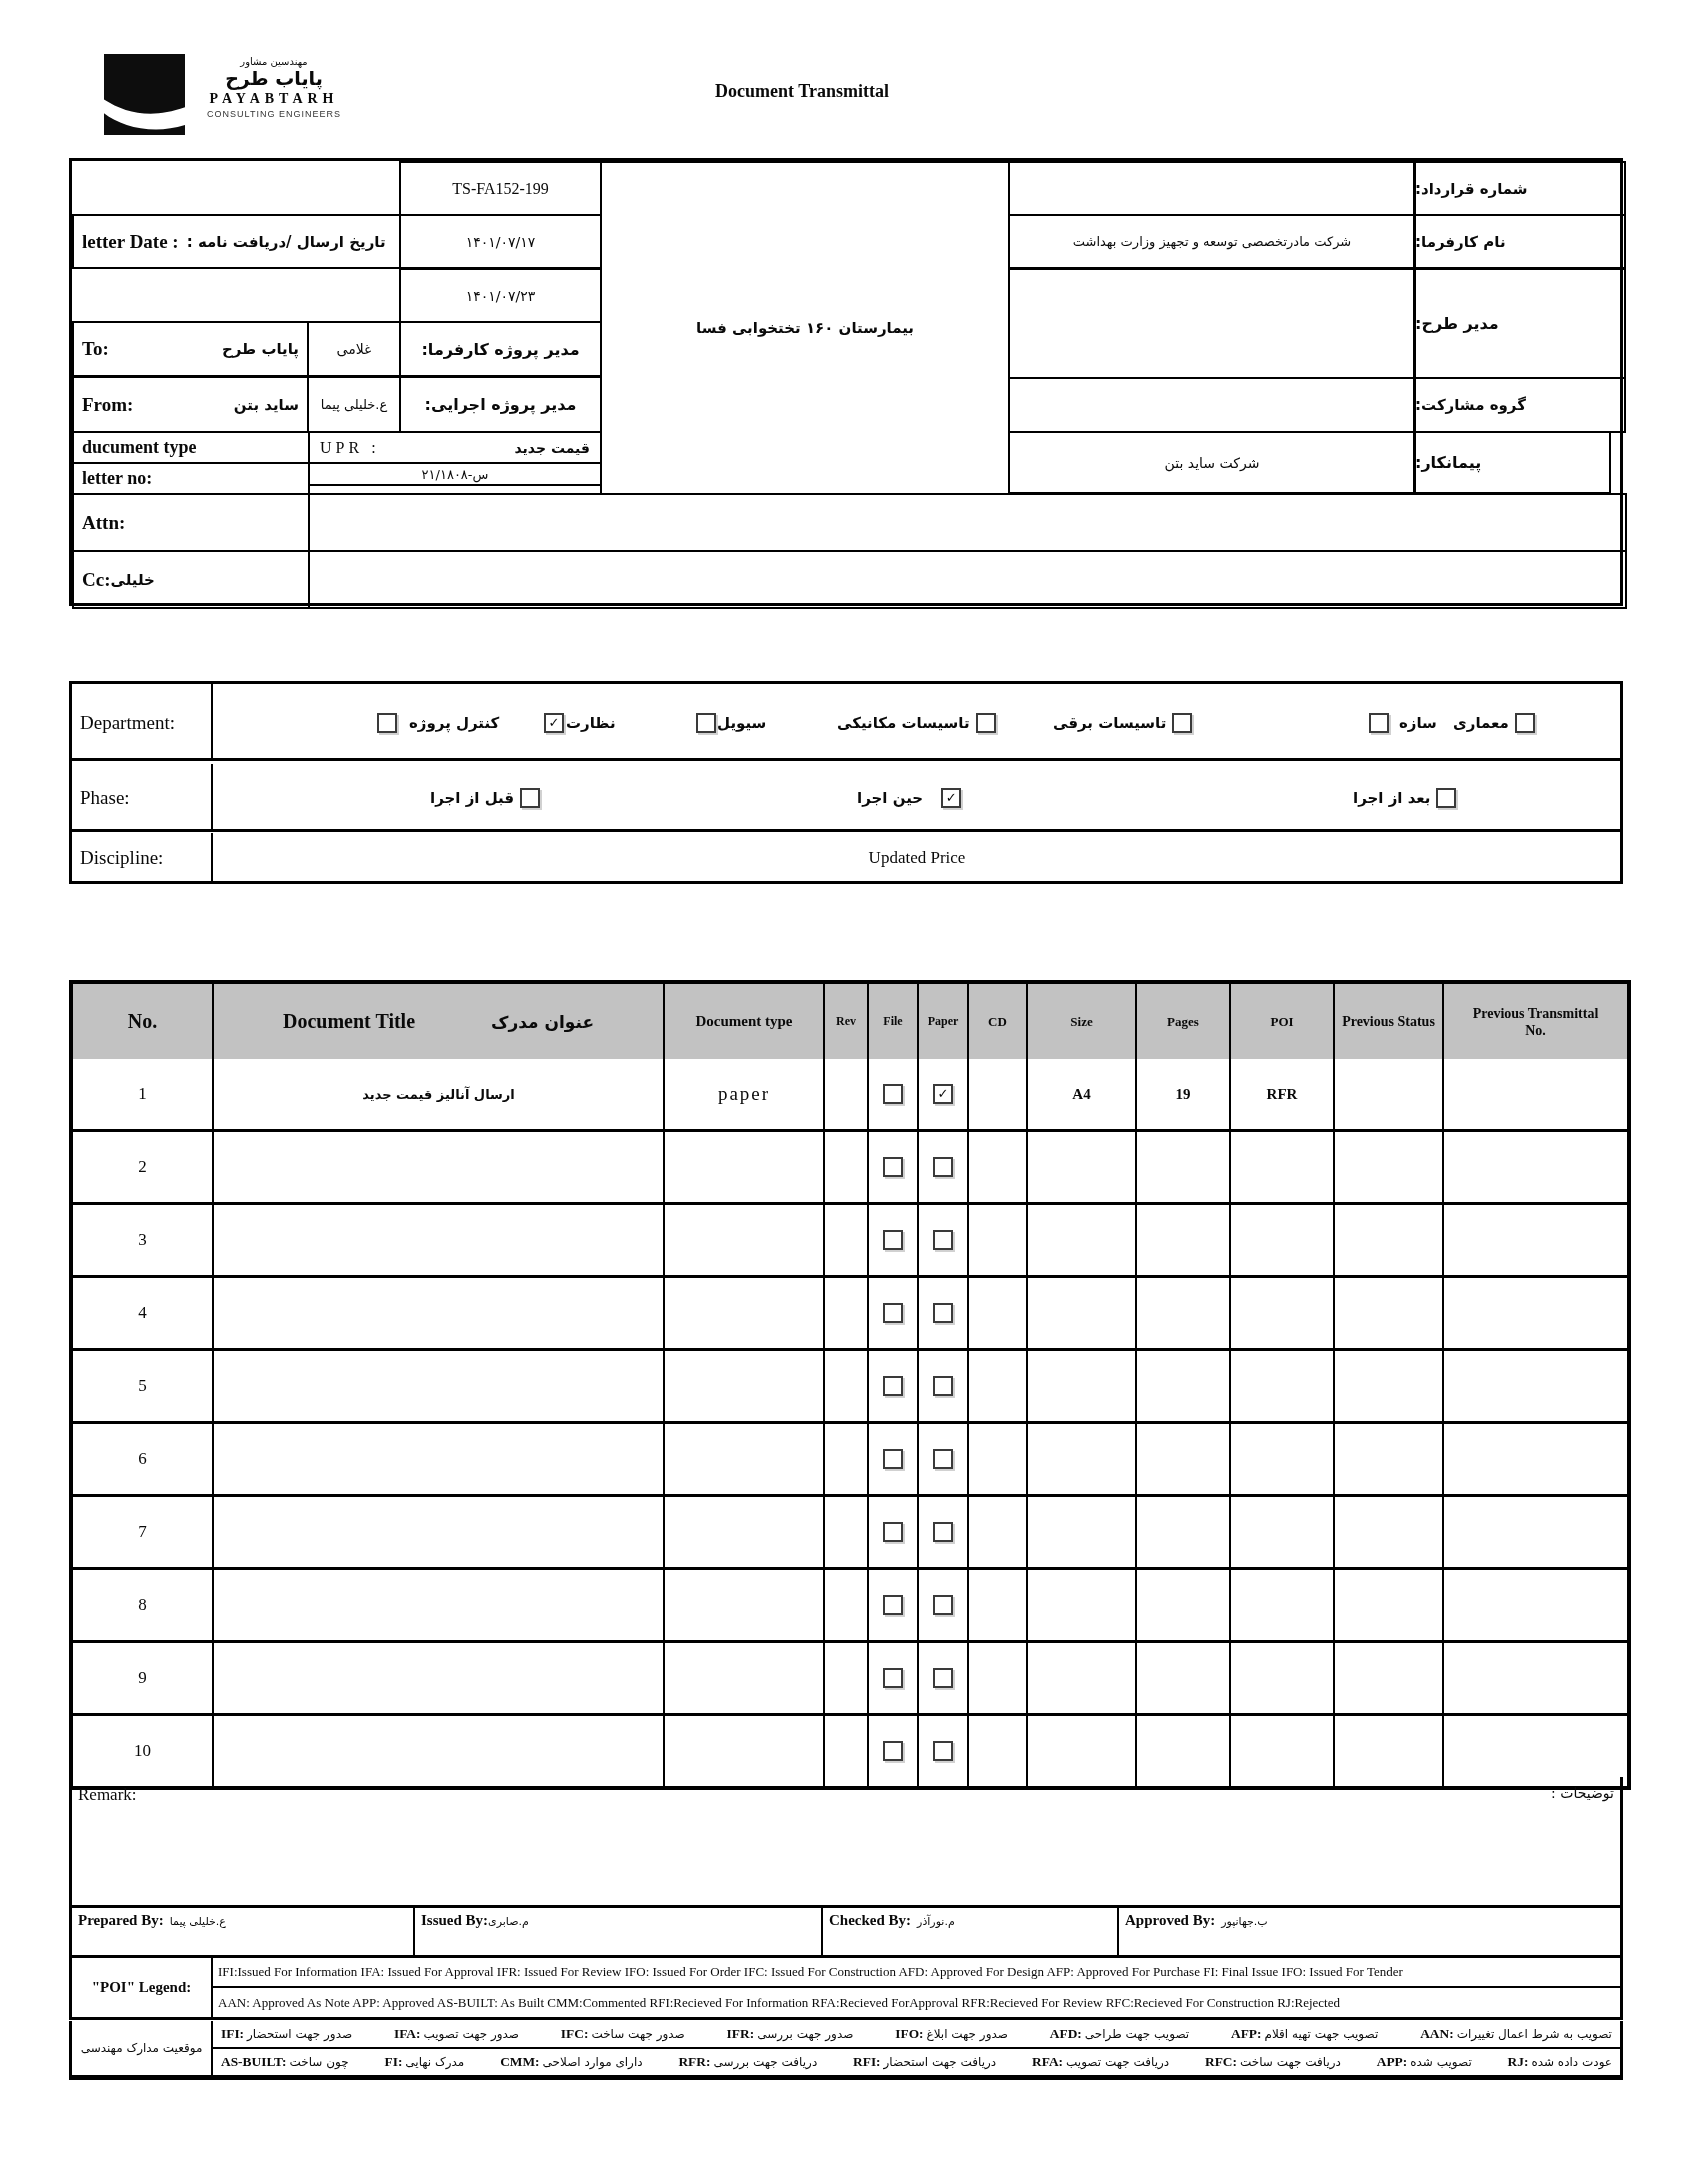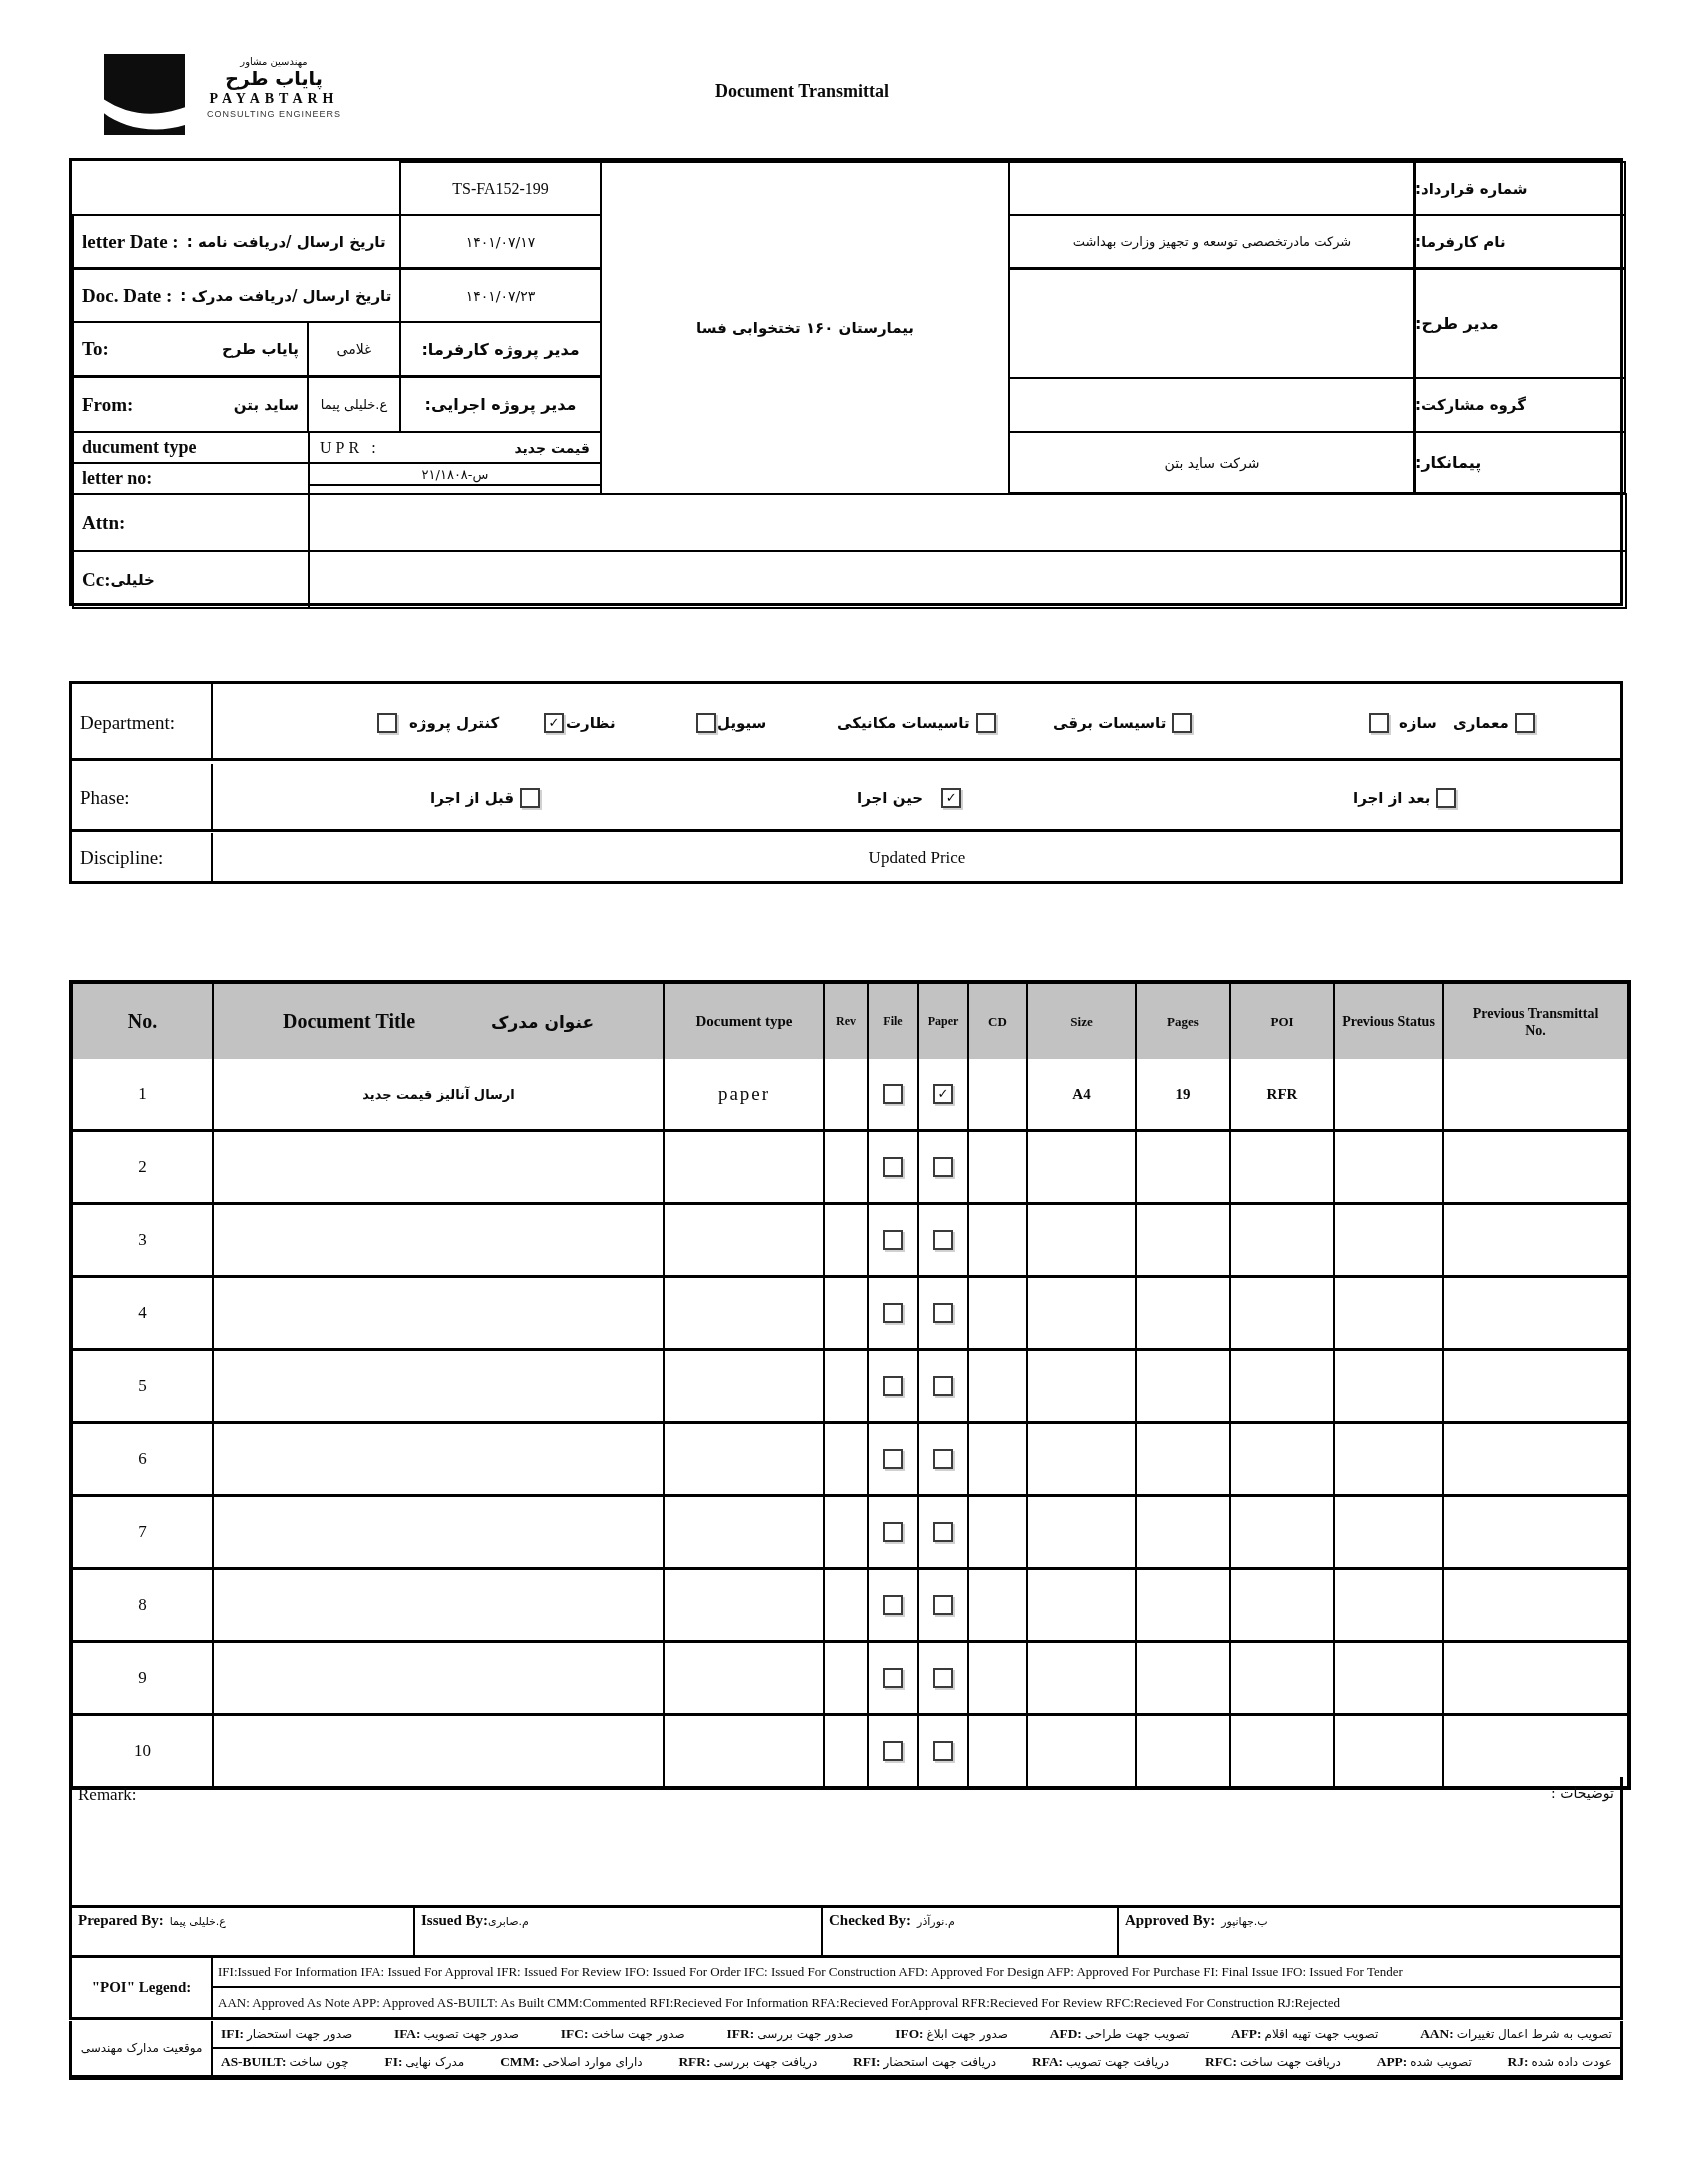--- a/index.html
+++ b/index.html
@@ -57,24 +57,20 @@
 <div class="abs" style="left:69px;top:158px;width:1554px;height:448px;border:3px solid #000;">
 
   <div class="cell cc" style="left:327px;top:0;width:203px;height:55px;font-size:16px;">TS-FA152-199</div>
 
   <div class="cell cl" style="left:0;top:53px;width:329px;height:55px;gap:8px;">
     <span class="ser b" style="font-size:19px;">letter Date :</span>
     <span class="fa b" style="font-size:15px;">تاریخ ارسال /دریافت نامه :</span>
   </div>
   <div class="cell cc fa" style="left:327px;top:53px;width:203px;height:55px;font-size:14px;">۱۴۰۱/۰۷/۱۷</div>
 
-  <div class="cell cl" style="left:0;top:107px;width:329px;height:55px;gap:8px;">
-    <span class="ser b" style="font-size:19px;">Doc. Date :</span>
-    <span class="fa b" style="font-size:15px;">تاریخ ارسال /دریافت مدرک :</span>
-  </div>
   <div class="cell cc fa" style="left:327px;top:107px;width:203px;height:55px;font-size:14px;">۱۴۰۱/۰۷/۲۳</div>
 
   <div class="cell" style="left:0;top:160px;width:237px;height:56px;justify-content:space-between;padding:0 8px;">
     <span class="ser b" style="font-size:19px;">To:</span>
     <span class="fa b" style="font-size:15px;">پایاب طرح</span>
   </div>
   <div class="cell cc fa" style="left:235px;top:160px;width:94px;height:56px;font-size:14px;">غلامی</div>
   <div class="cell cc fa b" style="left:327px;top:160px;width:203px;height:56px;font-size:16px;">مدیر پروژه کارفرما:</div>
 
   <div class="cell" style="left:0;top:215px;width:237px;height:57px;justify-content:space-between;padding:0 8px;">
@@ -107,21 +103,21 @@
   <div class="cell" style="left:936px;top:0;width:408px;height:55px;"></div>
   <div class="cell cc fa" style="left:936px;top:53px;width:408px;height:55px;font-size:13px;">شرکت مادرتخصصی توسعه و تجهیز وزارت بهداشت</div>
   <div class="cell" style="left:936px;top:107px;width:408px;height:111px;"></div>
   <div class="cell" style="left:936px;top:216px;width:408px;height:56px;"></div>
   <div class="cell cc fa" style="left:936px;top:270px;width:408px;height:63px;font-size:14px;">شرکت ساید بتن</div>
 
   <div class="cell cr fa b" style="left:1341px;top:0;width:213px;height:55px;font-size:15px;">شماره قرارداد:</div>
   <div class="cell cr fa b" style="left:1341px;top:53px;width:213px;height:55px;font-size:15px;">نام کارفرما:</div>
   <div class="cell cr fa b" style="left:1341px;top:107px;width:213px;height:111px;font-size:16px;">مدیر طرح:</div>
   <div class="cell cr fa b" style="left:1341px;top:216px;width:213px;height:56px;font-size:15px;">گروه مشارکت:</div>
-  <div class="cell cr fa b" style="left:1341px;top:270px;width:213px;height:63px;font-size:16px;">پیمانکار:</div>
+  <div class="cell cr fa b" style="left:1341px;top:270px;width:198px;height:63px;font-size:16px;">پیمانکار:</div>
 </div>
 
 <div class="abs" style="left:69px;top:681px;width:1554px;height:203px;border:3px solid #000;">
 
   <div class="abs" style="left:0;top:0;width:1548px;height:77px;border-bottom:3px solid #000;">
     <div class="cell cl ser" style="left:0;top:0;width:141px;height:77px;font-size:19px;border:none;border-right:2px solid #000;">Department:</div>
     <div class="abs" style="left:141px;top:0;width:1408px;height:77px;">
       <div class="fitem" style="left:164px;">
         <span class="cb"></span>
         <span class="fa" style="margin-left:12px;">کنترل پروژه</span>

